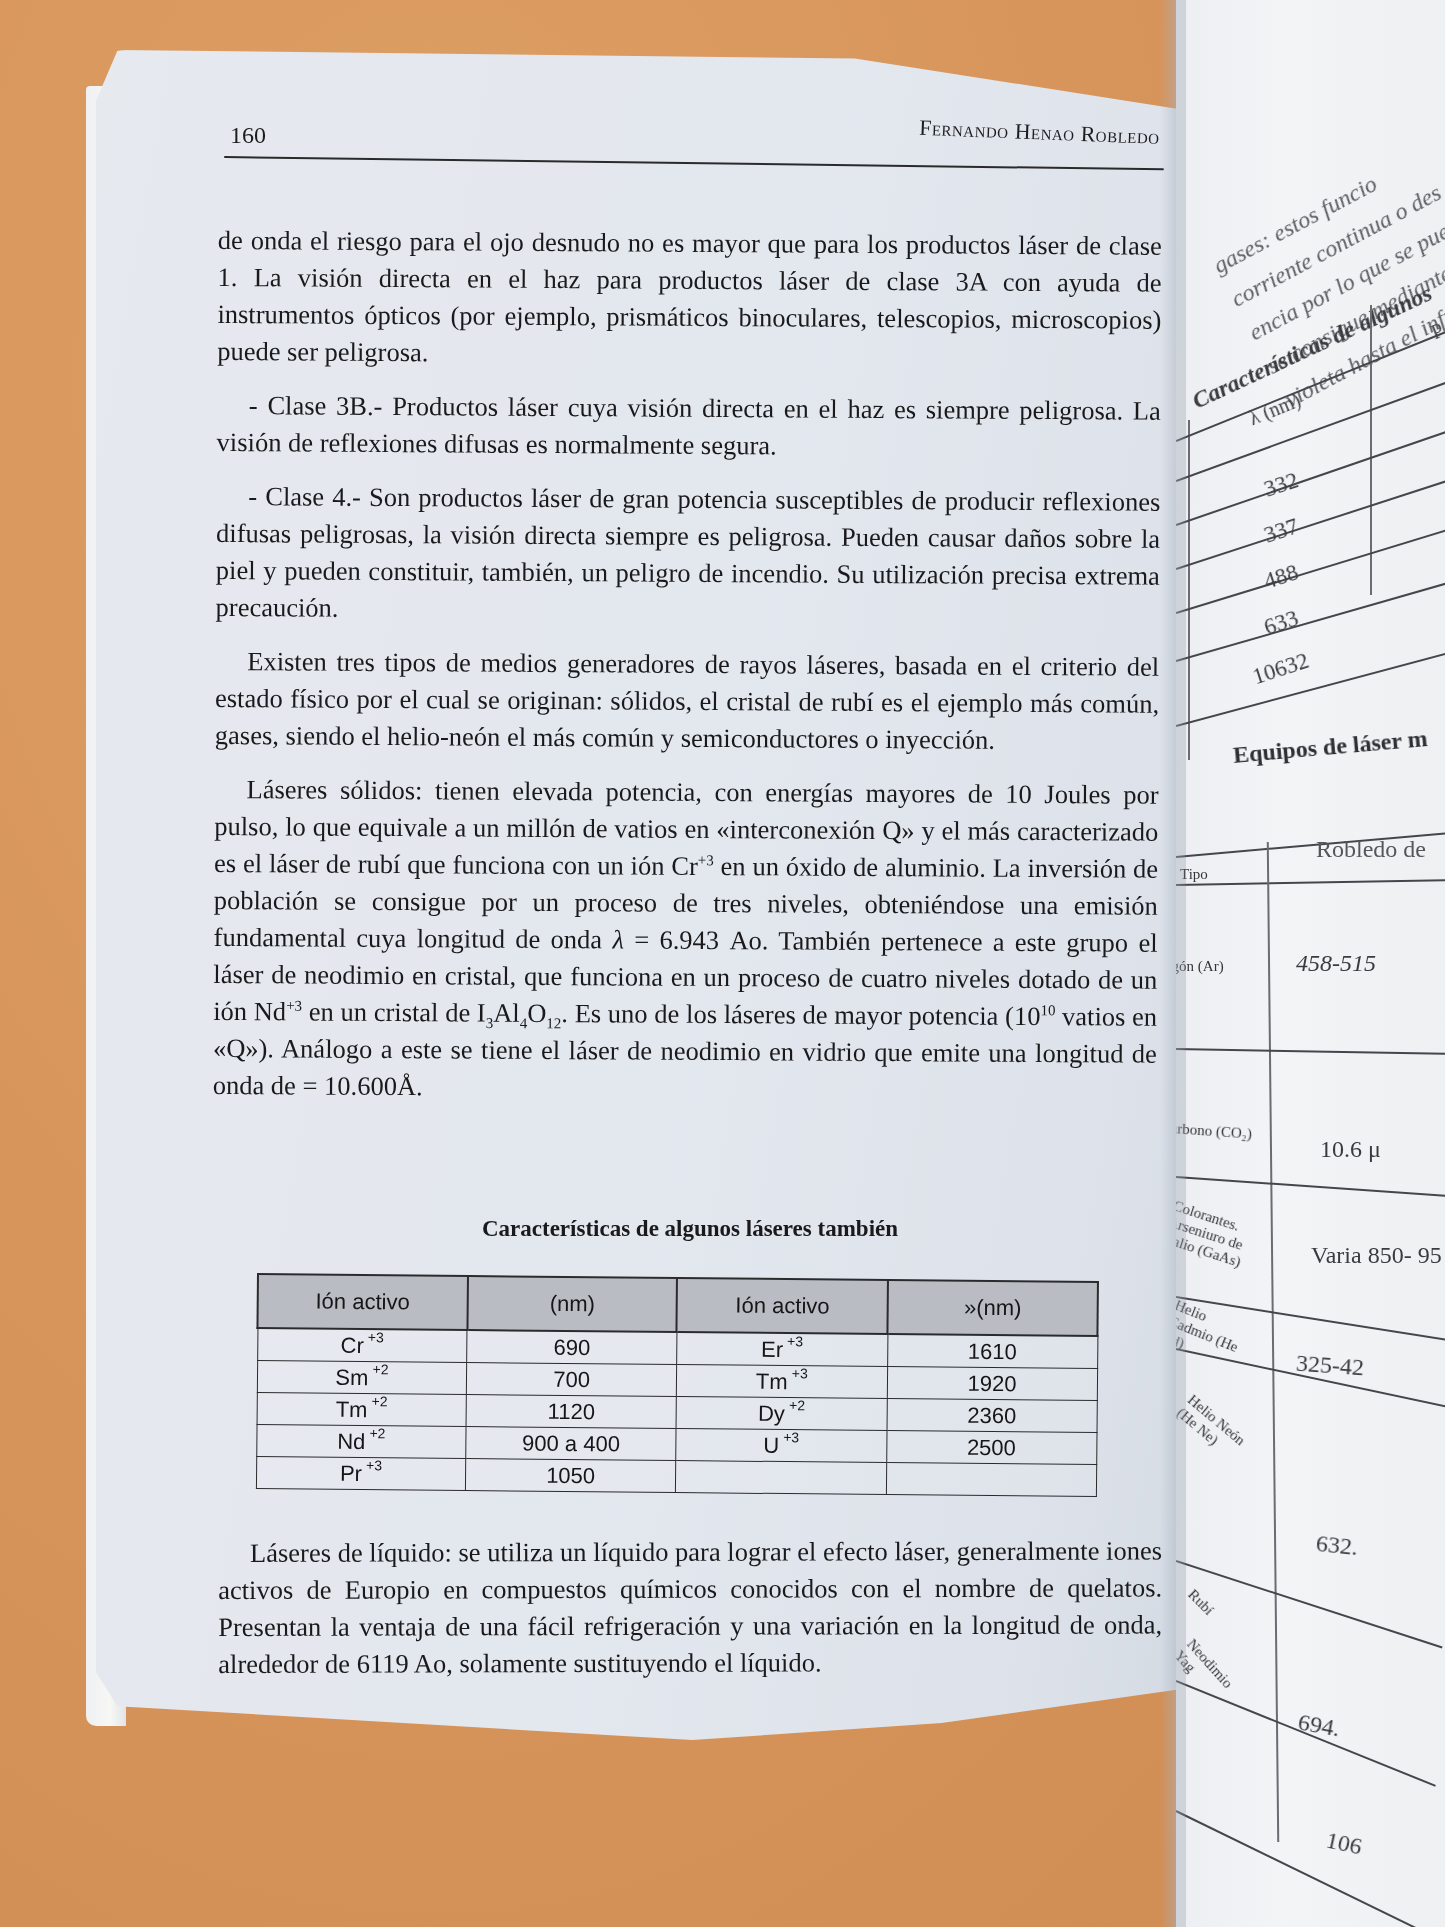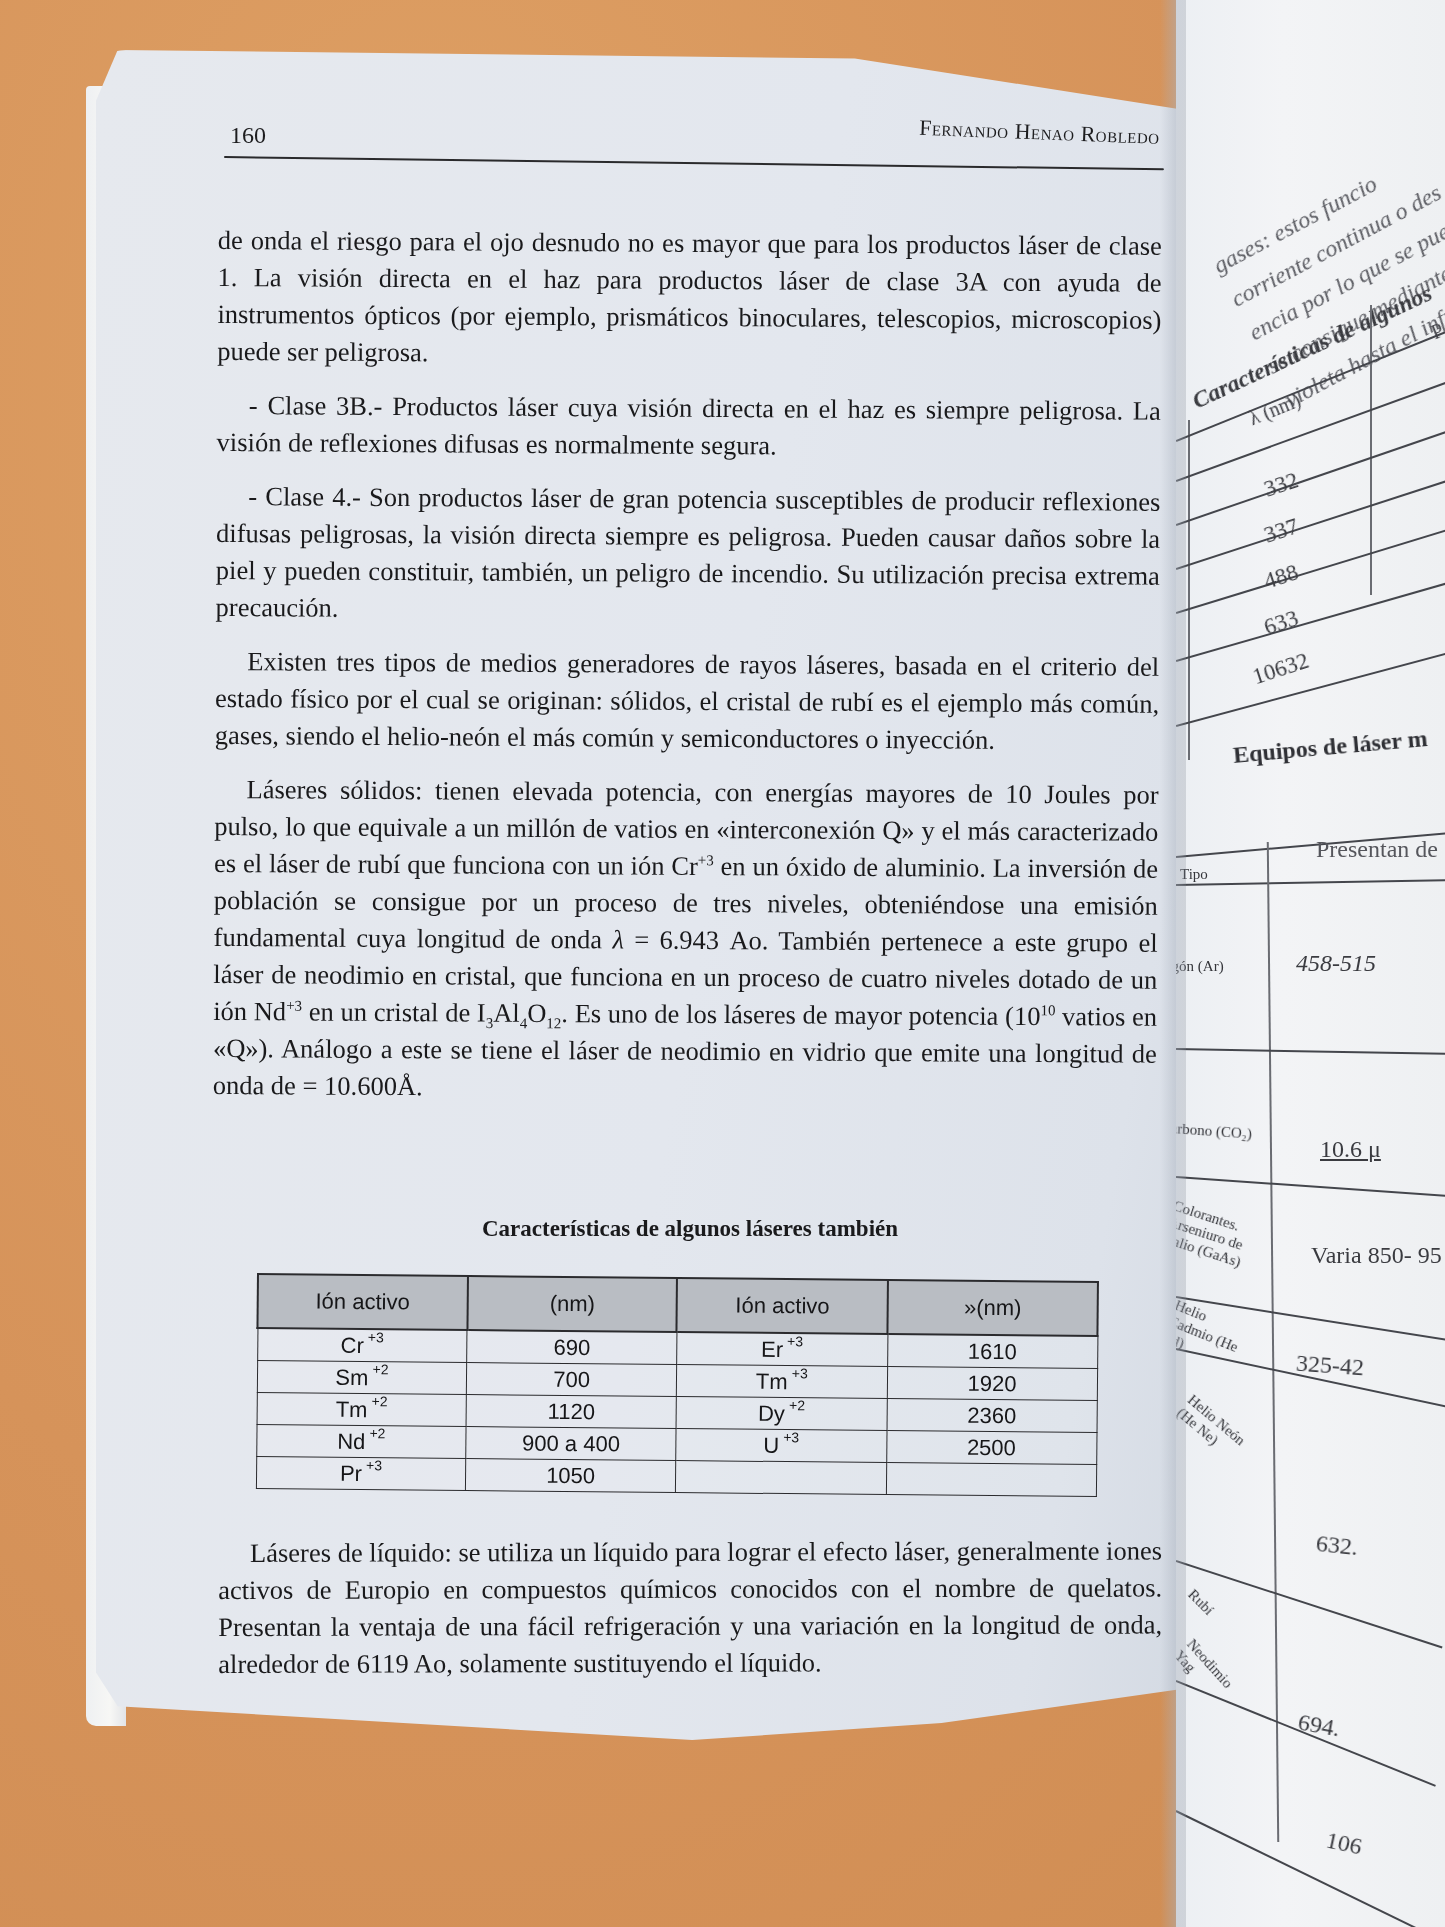--- a/index.html
+++ b/index.html
@@ -146,26 +146,26 @@
   <div class="rp-vline" style="left:96px; top:842px; height:1000px; transform:rotate(-0.6deg);"></div>
   <div class="rp-line" style="left:0; top:1048px; width:280px; transform:rotate(1deg);"></div>
   <div class="rp-line" style="left:0; top:1176px; width:280px; transform:rotate(4deg);"></div>
   <div class="rp-line" style="left:0; top:1296px; width:280px; transform:rotate(9deg);"></div>
   <div class="rp-line" style="left:0; top:1348px; width:280px; transform:rotate(12deg);"></div>
   <div class="rp-line" style="left:0; top:1560px; width:280px; transform:rotate(18deg);"></div>
   <div class="rp-line" style="left:0; top:1680px; width:280px; transform:rotate(22deg);"></div>
   <div class="rp-line" style="left:0; top:1810px; width:280px; transform:rotate(26deg);"></div>
 
   <div class="rp-small" style="left:4px; top:866px;">Tipo</div>
-  <div class="rp-big" style="left:140px; top:836px; color:#55565c;">Presentan de</div>
+  <div class="rp-big" style="left:140px; top:836px; color:#55565c;">Robledo de</div>
 
   <div class="rp-small" style="left:-20px; top:958px;">Argón (Ar)</div>
   <div class="rp-big" style="left:120px; top:950px;font-style:italic;">458-515</div>
   <div class="rp-small" style="left:-30px; top:1122px; transform:rotate(4deg);">de carbono (CO₂)</div>
-  <div class="rp-big" style="left:144px; top:1136px;text-decoration:underline;">10.6 μ</div>
+  <div class="rp-big" style="left:144px; top:1136px;">10.6 μ</div>
   <div class="rp-small" style="left:-10px; top:1210px; width:90px; white-space:normal; transform:rotate(18deg);">Colorantes. Arseniuro de Galio (GaAs)</div>
   <div class="rp-big" style="left:135px; top:1240px; width:150px; white-space:normal; line-height:30px;">Varia 850- 95</div>
   <div class="rp-small" style="left:-10px; top:1310px; width:80px; white-space:normal; transform:rotate(22deg);">Helio Cadmio (He Cd)</div>
   <div class="rp-big" style="left:120px; top:1352px; transform:rotate(4deg);">325-42</div>
   <div class="rp-small" style="left:0; top:1410px; width:70px; white-space:normal; transform:rotate(40deg);">Helio Neón (He Ne)</div>
   <div class="rp-big" style="left:140px; top:1532px; transform:rotate(6deg);">632.</div>
   <div class="rp-small" style="left:10px; top:1594px; transform:rotate(45deg);">Rubí</div>
   <div class="rp-big" style="left:122px; top:1712px; transform:rotate(10deg);">694.</div>
   <div class="rp-small" style="left:-6px; top:1660px; width:80px; white-space:normal; transform:rotate(48deg);">Neodimio Yag</div>
   <div class="rp-big" style="left:150px; top:1830px; transform:rotate(12deg);">106</div>

